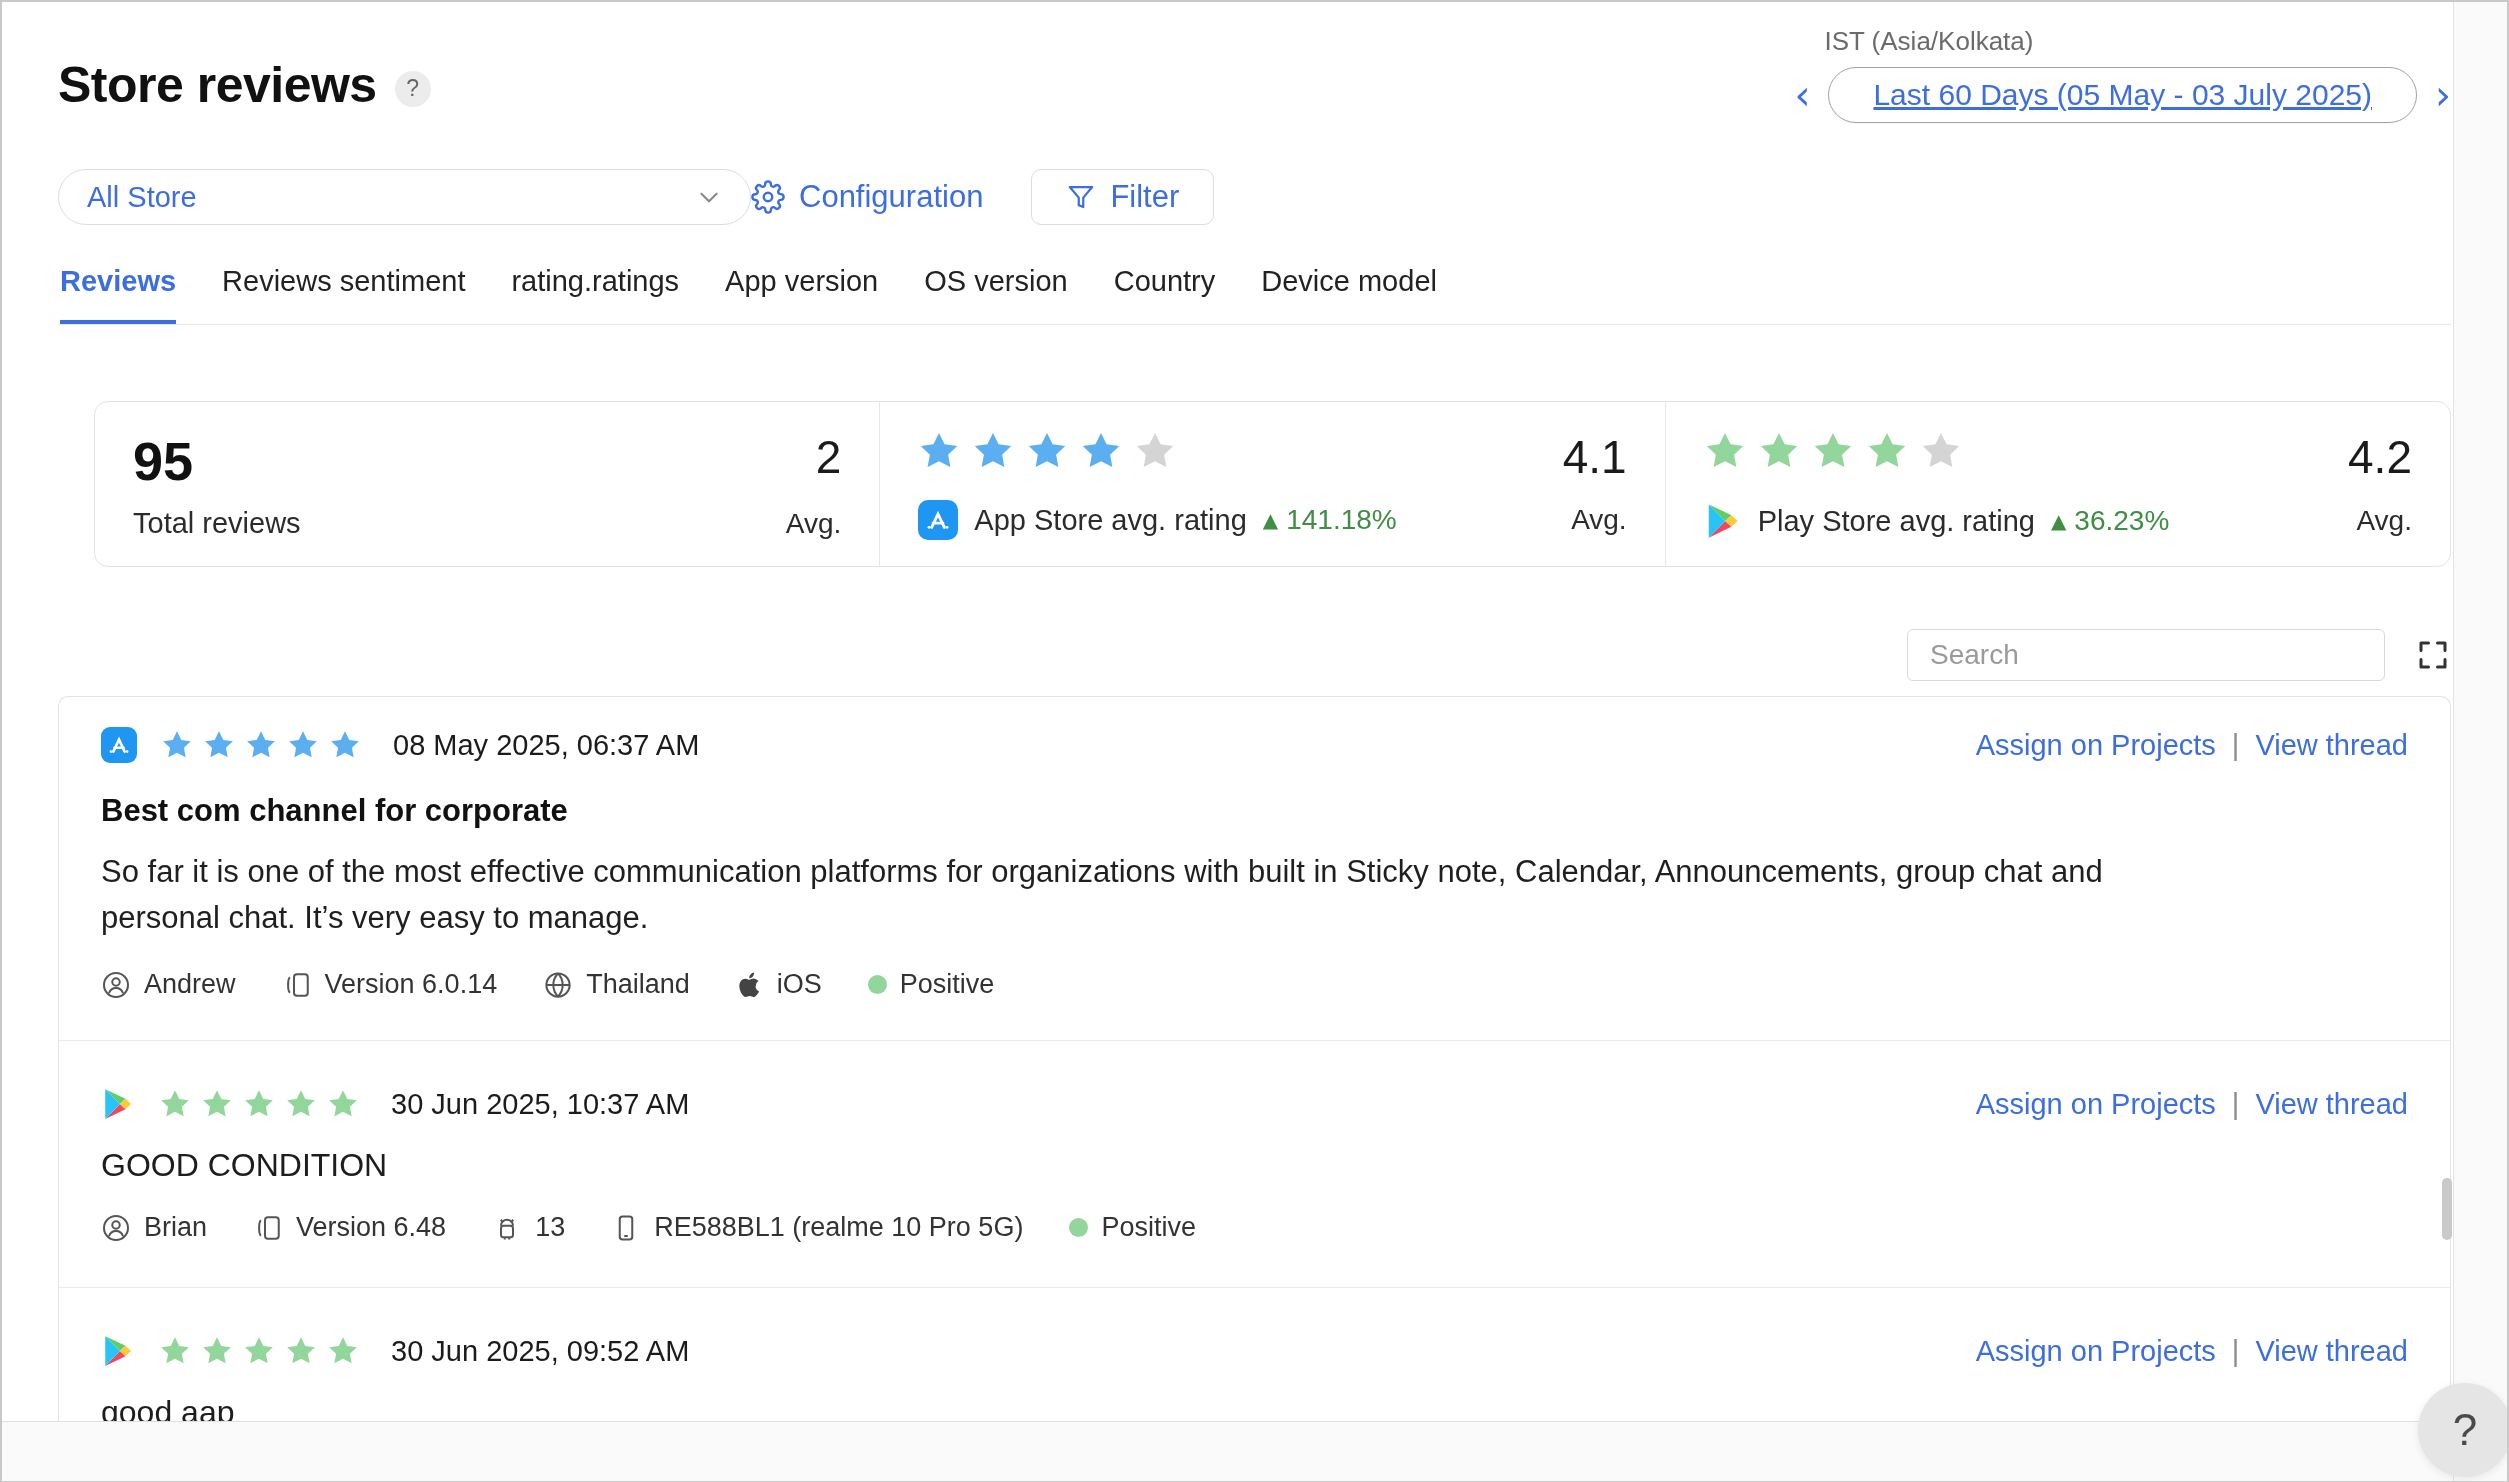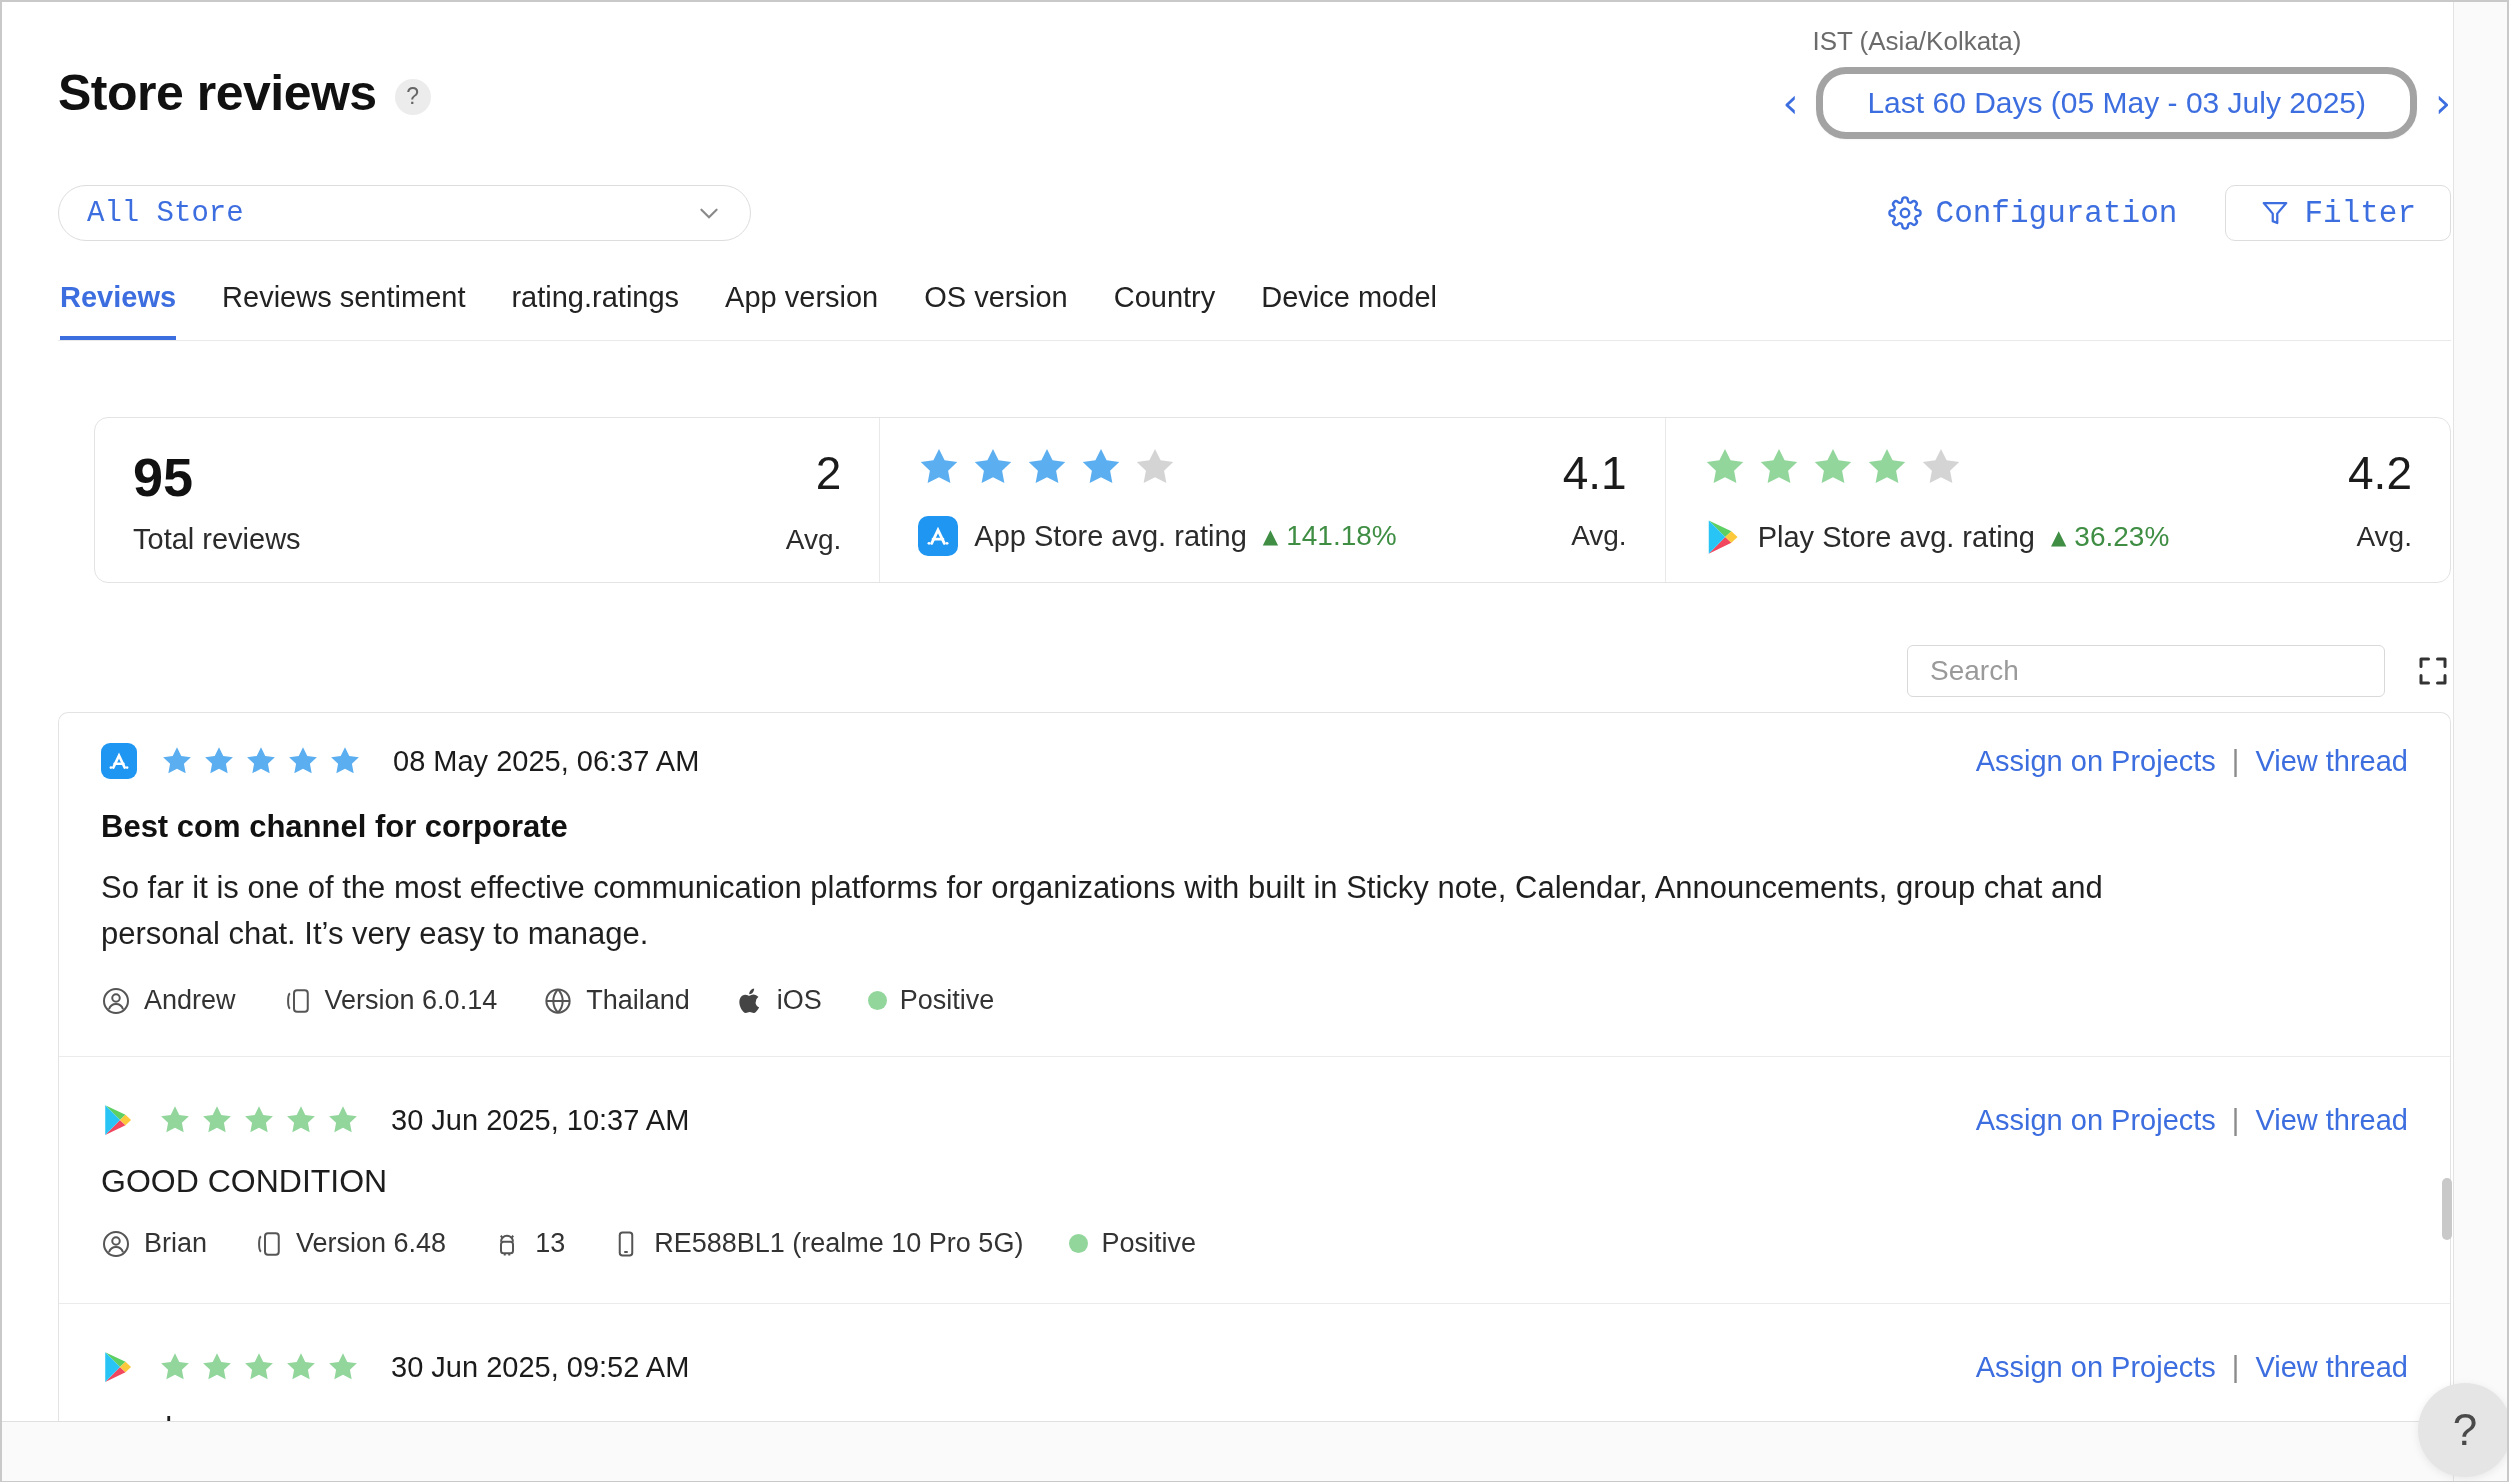--- a/index.html
+++ b/index.html
@@ -21,27 +21,28 @@
   .page-title { font-size:50px; font-weight:bold; letter-spacing:-0.5px; color:#111; }
   .help-badge {
     width:36px; height:36px; border-radius:50%; background:#ececec; color:#666;
     font-size:23px; display:flex; align-items:center; justify-content:center; margin-top:8px; cursor:pointer;
   }
   .top-right { display:flex; flex-direction:column; align-items:flex-start; gap:10px; }
   .timezone { color:#6b6b6b; font-size:26px; padding-left:30px; }
   .range-row { display:flex; align-items:center; gap:18px; }
   .chev { color:#3d6ee0; font-size:40px; line-height:1; cursor:pointer; font-family:"DejaVu Sans",sans-serif; }
   .date-pill {
-    border:7px solid #a3a3a3; border-radius:30px; height:72px; padding:0 44px;
+    border:1px solid #a3a3a3; border-radius:30px; height:56px; padding:0 44px;
     display:flex; align-items:center; color:#3d6ee0; font-size:30px; background:#fff; cursor:pointer;
     box-shadow:0 1px 2px rgba(0,0,0,0.04);
-  }
-
-  
-  .filter-row { display:flex; justify-content:space-between; align-items:center; margin-top:46px;font-family:Liberation Mono, monospace; }
+    text-decoration:underline;
+  }
+
+  
+  .filter-row { display:flex; justify-content:flex-start; align-items:center; margin-top:46px; }
   .store-select {
     width:693px; height:56px; border:1px solid #ddd; border-radius:28px;
     display:flex; align-items:center; justify-content:space-between; padding:0 28px;
     color:#3d6ee0; font-size:29px; cursor:pointer; background:#fff;
   }
   .right-tools { display:flex; align-items:center; gap:48px; }
   .config-btn { display:flex; align-items:center; gap:14px; color:#3d6ee0; font-size:31px; cursor:pointer; }
   .filter-btn {
     display:flex; align-items:center; gap:14px; color:#3d6ee0; font-size:31px;
     border:1px solid #ddd; border-radius:10px; height:56px; padding:17px 34px; cursor:pointer; background:#fff;

